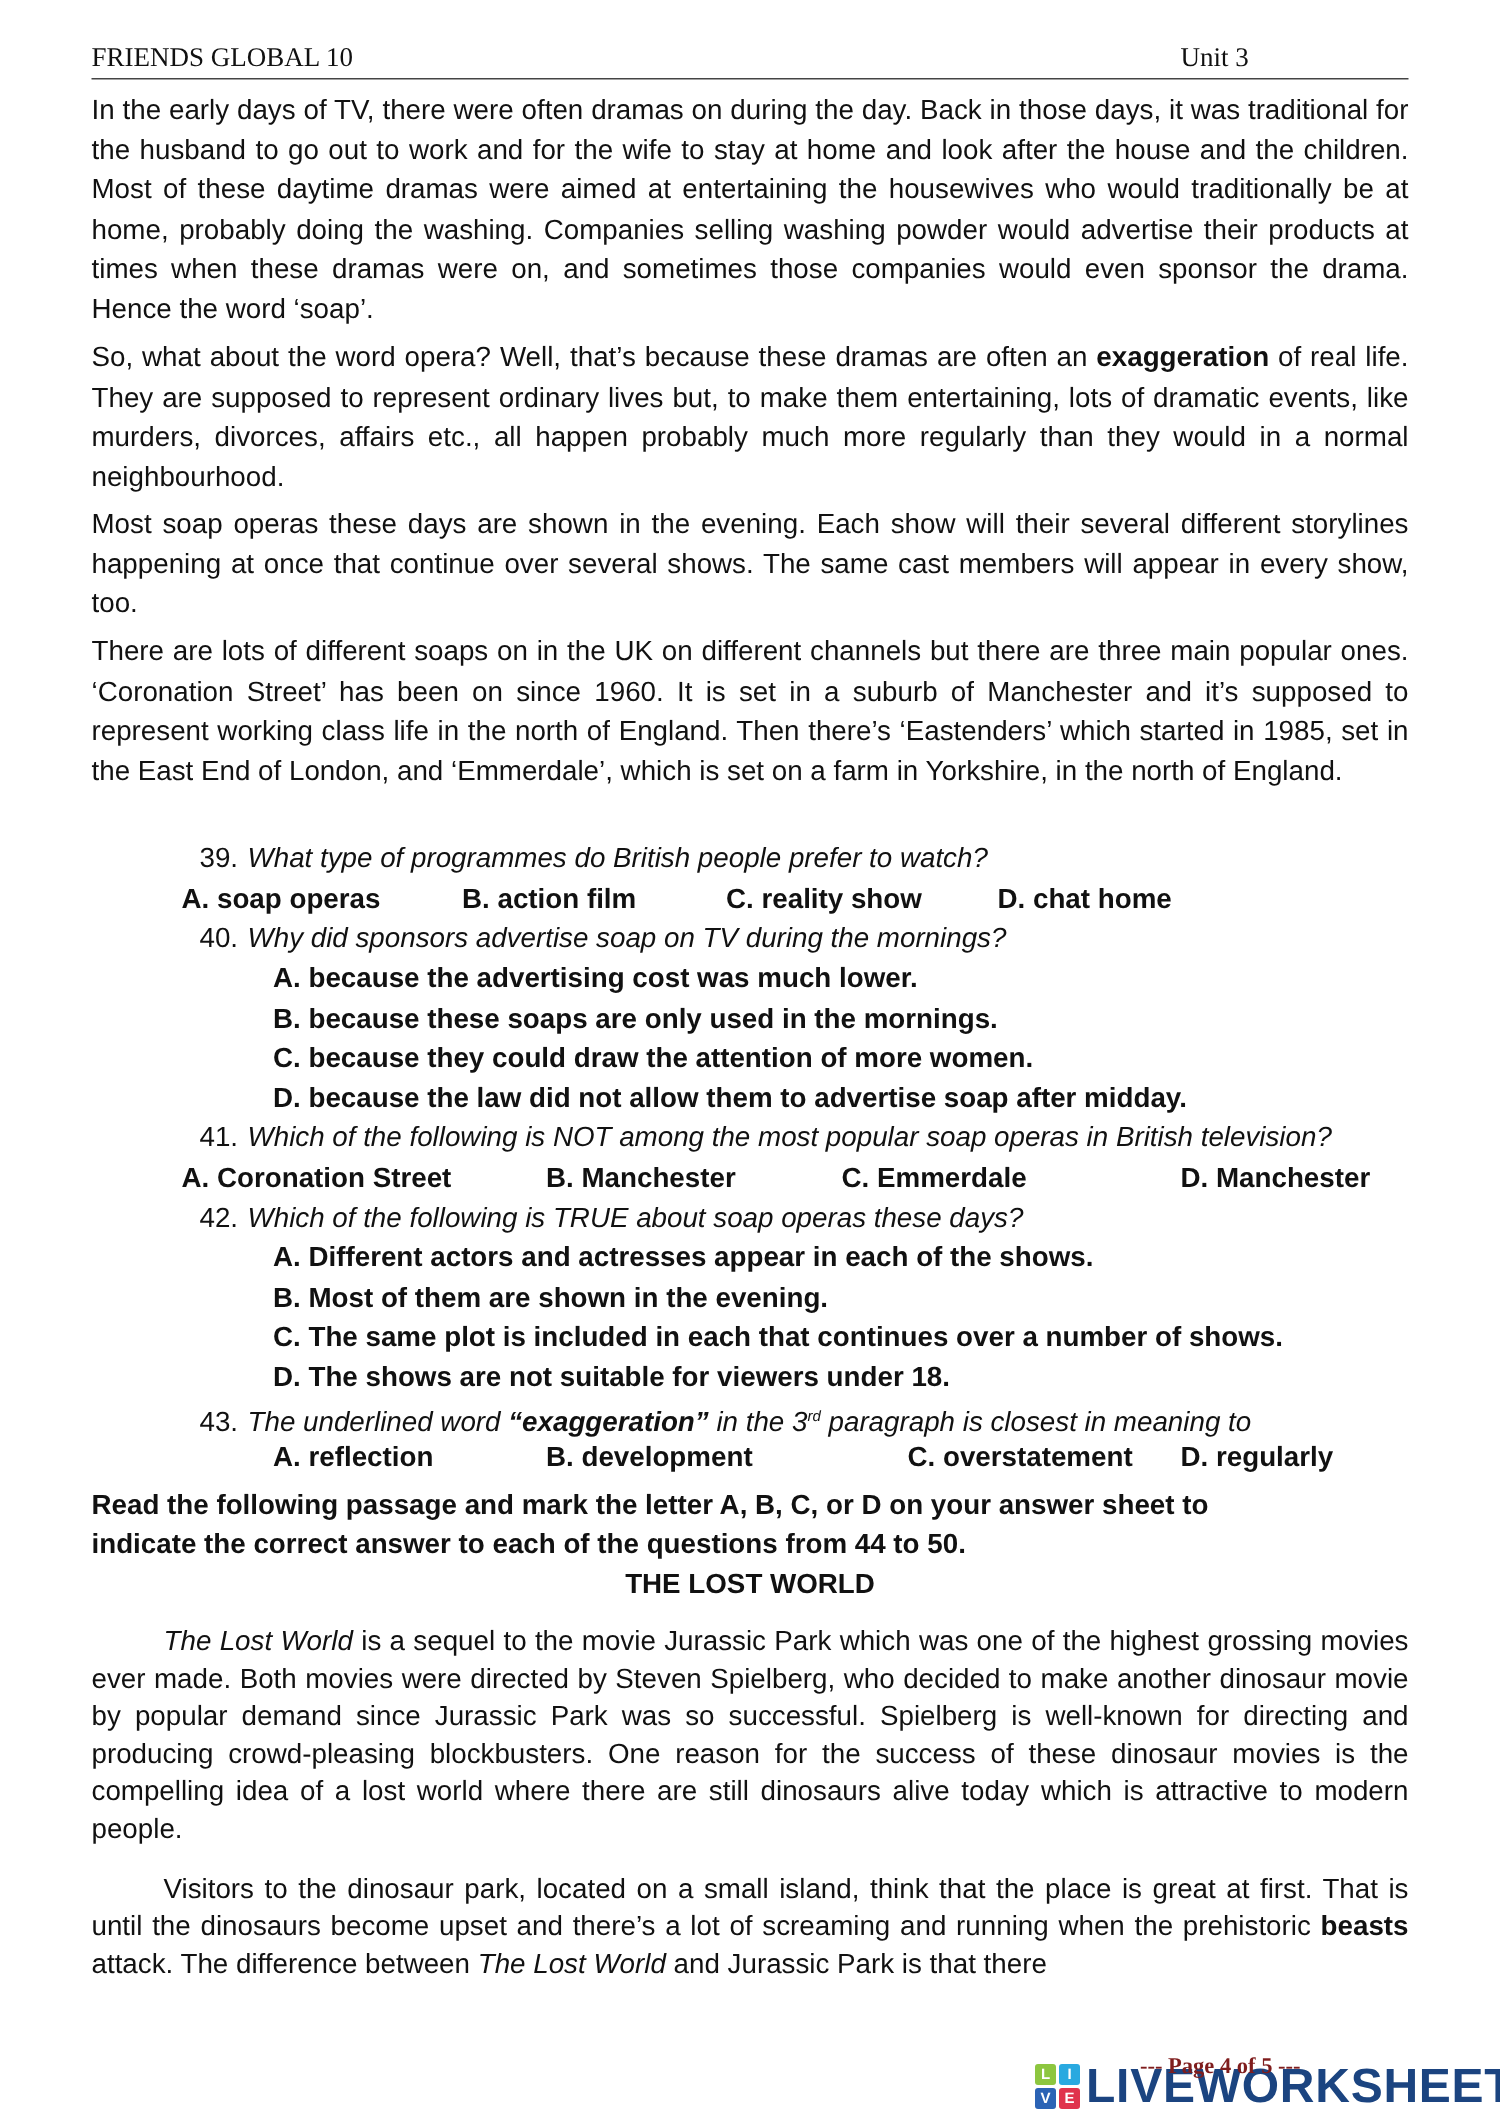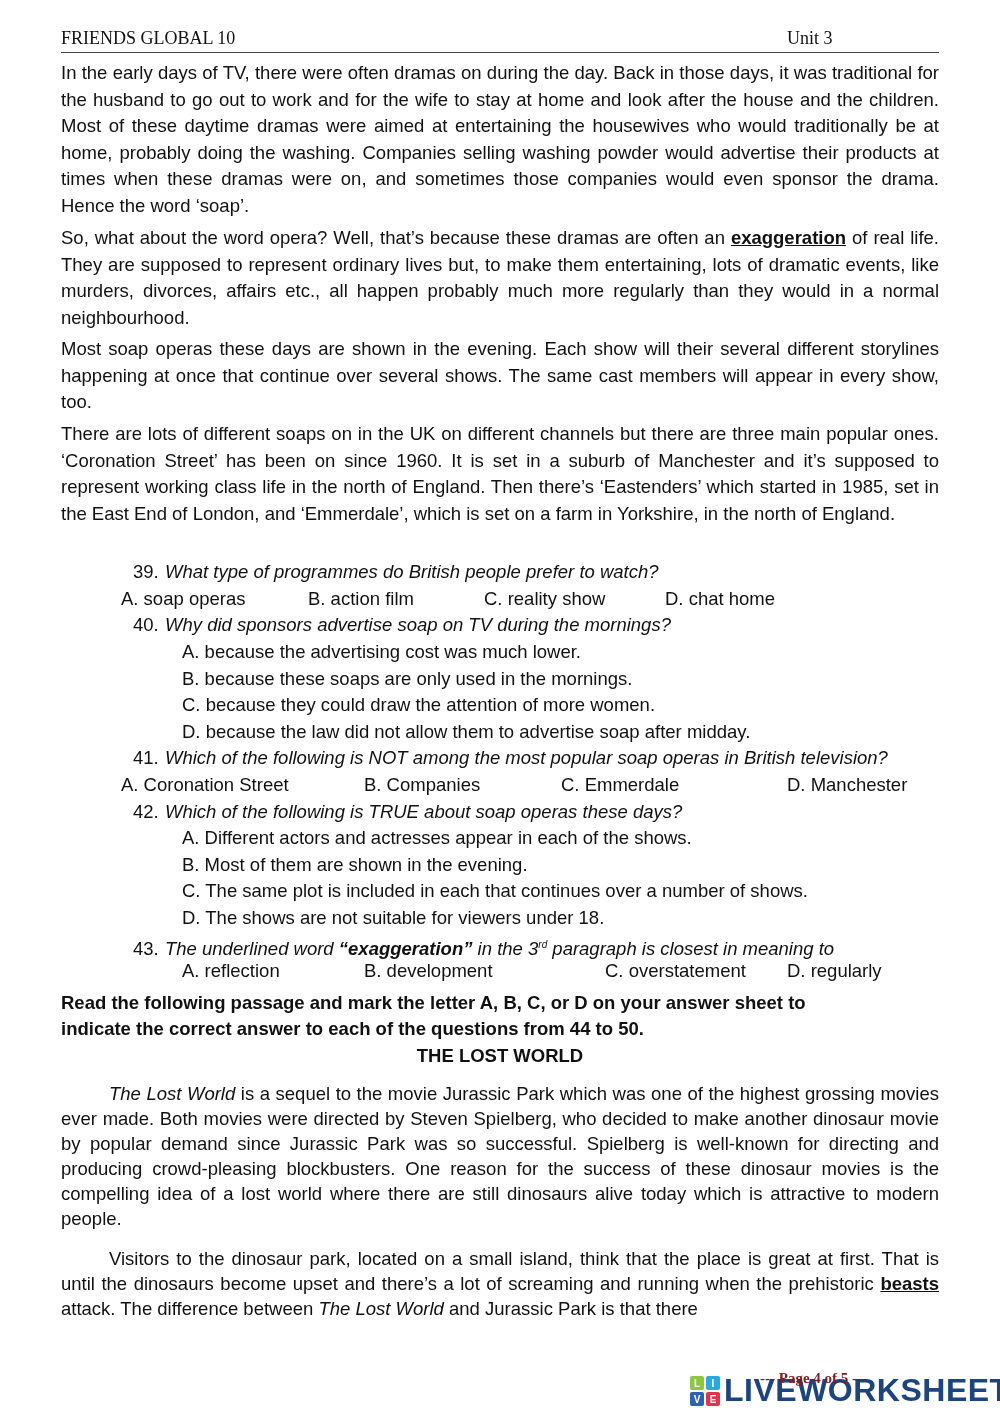--- a/index.html
+++ b/index.html
@@ -3,24 +3,24 @@
 <meta charset="utf-8">
 <style>
   html, body { margin:0; padding:0; background:#ffffff; }
   body { width:1000px; height:1414px; position:relative; overflow:hidden; color:#111; }
   .page { position:absolute; left:61px; top:0; width:878px; font-family:"Liberation Sans", sans-serif; font-size:18.5px; line-height:26.6px; }
   .hdr { position:absolute; left:61px; top:26px; width:878px; height:26px; border-bottom:1.5px solid #444; font-family:"Liberation Serif", serif; font-weight:normal; font-size:18px; }
   .hdr .l { position:absolute; left:0; top:2px; }
   .hdr .r { position:absolute; left:726px; top:2px; }
   .p { text-align:justify; margin:0; position:absolute; left:0; width:878px; }
   .ind { text-indent:48px; }
-  .u { text-decoration:underline; font-weight:bold; }
+  .u { font-weight:bold; }
   .q { position:absolute; left:28px; font-style:italic; white-space:nowrap; }
   .q .n { font-style:normal; display:inline-block; width:32px;margin-left:44px; }
-  .opt { position:absolute; white-space:nowrap; }
+  .opt { position:absolute; white-space:nowrap;font-weight:bold; }
   .bold { font-weight:bold; }
   .center { position:absolute; left:0; width:878px; text-align:center; font-weight:bold; }
   .footer { position:absolute; left:690px; top:1370px; width:300px; height:40px; }
   .pg { position:absolute; left:70px; top:0; font-family:"Liberation Serif", serif; font-weight:bold; font-size:15px; color:#7f1d1d; }
   .logo-grid { position:absolute; left:0; top:6px; width:30px; height:30px; display:grid; grid-template-columns:1fr 1fr; gap:2px; }
   .logo-grid span { font-family:"Liberation Sans", sans-serif; font-size:10px; font-weight:bold; color:#fff; display:flex; align-items:center; justify-content:center; border-radius:2px; }
   .brand { position:absolute; left:34px; top:2px; font-family:"Liberation Sans", sans-serif; font-weight:bold; font-size:32px; letter-spacing:0.5px; color:#1b4480; }
 </style>
 </head>
 <body>
@@ -43,21 +43,21 @@
   <span class="opt" style="top:586px;left:604px">D. chat home</span>
 
   <div class="q" style="top:612px"><span class="n">40.</span><span>Why did sponsors advertise soap on TV during the mornings?</span></div>
   <span class="opt" style="top:639px;left:121px">A. because the advertising cost was much lower.</span>
   <span class="opt" style="top:666px;left:121px">B. because these soaps are only used in the mornings.</span>
   <span class="opt" style="top:692px;left:121px">C. because they could draw the attention of more women.</span>
   <span class="opt" style="top:719px;left:121px">D. because the law did not allow them to advertise soap after midday.</span>
 
   <div class="q" style="top:745px"><span class="n">41.</span><span>Which of the following is NOT among the most popular soap operas in British television?</span></div>
   <span class="opt" style="top:772px;left:60px">A. Coronation Street</span>
-  <span class="opt" style="top:772px;left:303px">B. Companies</span>
+  <span class="opt" style="top:772px;left:303px">B. Manchester</span>
   <span class="opt" style="top:772px;left:500px">C. Emmerdale</span>
   <span class="opt" style="top:772px;left:726px">D. Manchester</span>
 
   <div class="q" style="top:799px"><span class="n">42.</span><span>Which of the following is TRUE about soap operas these days?</span></div>
   <span class="opt" style="top:825px;left:121px">A. Different actors and actresses appear in each of the shows.</span>
   <span class="opt" style="top:852px;left:121px">B. Most of them are shown in the evening.</span>
   <span class="opt" style="top:878px;left:121px">C. The same plot is included in each that continues over a number of shows.</span>
   <span class="opt" style="top:905px;left:121px">D. The shows are not suitable for viewers under 18.</span>
 
   <div class="q" style="top:932px"><span class="n">43.</span><span>The underlined word </span><span class="bold">“exaggeration”</span><span> in the 3</span><sup style="font-size:10px">rd</sup><span> paragraph is closest in meaning to</span></div>

